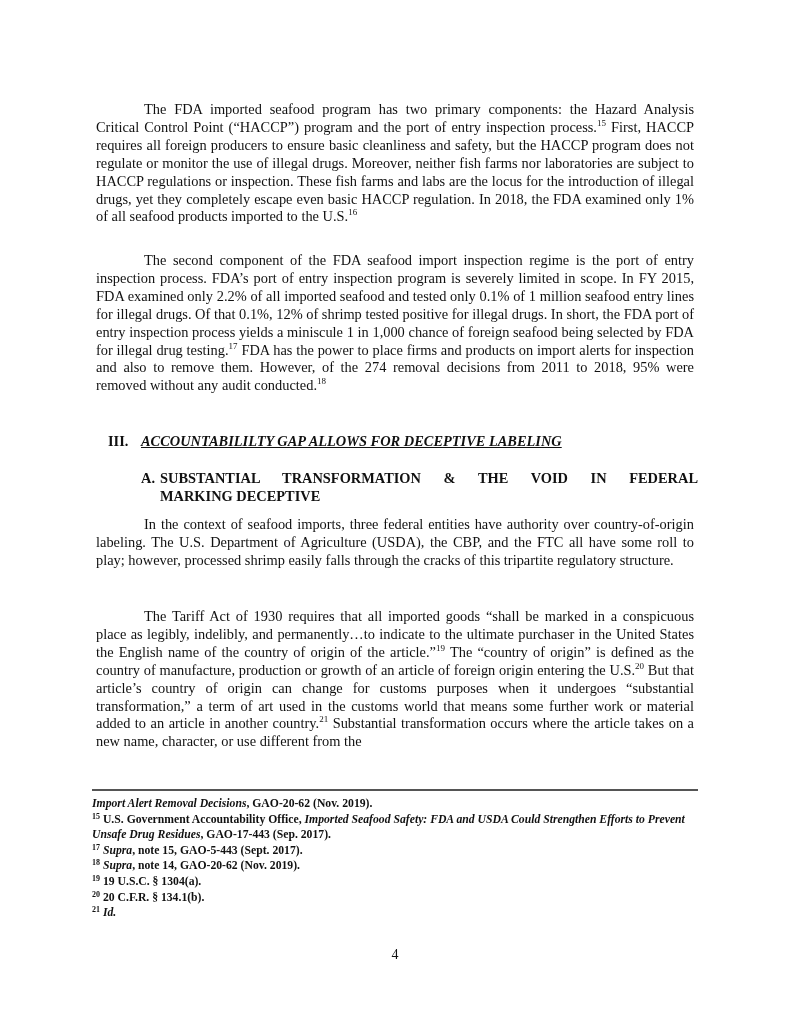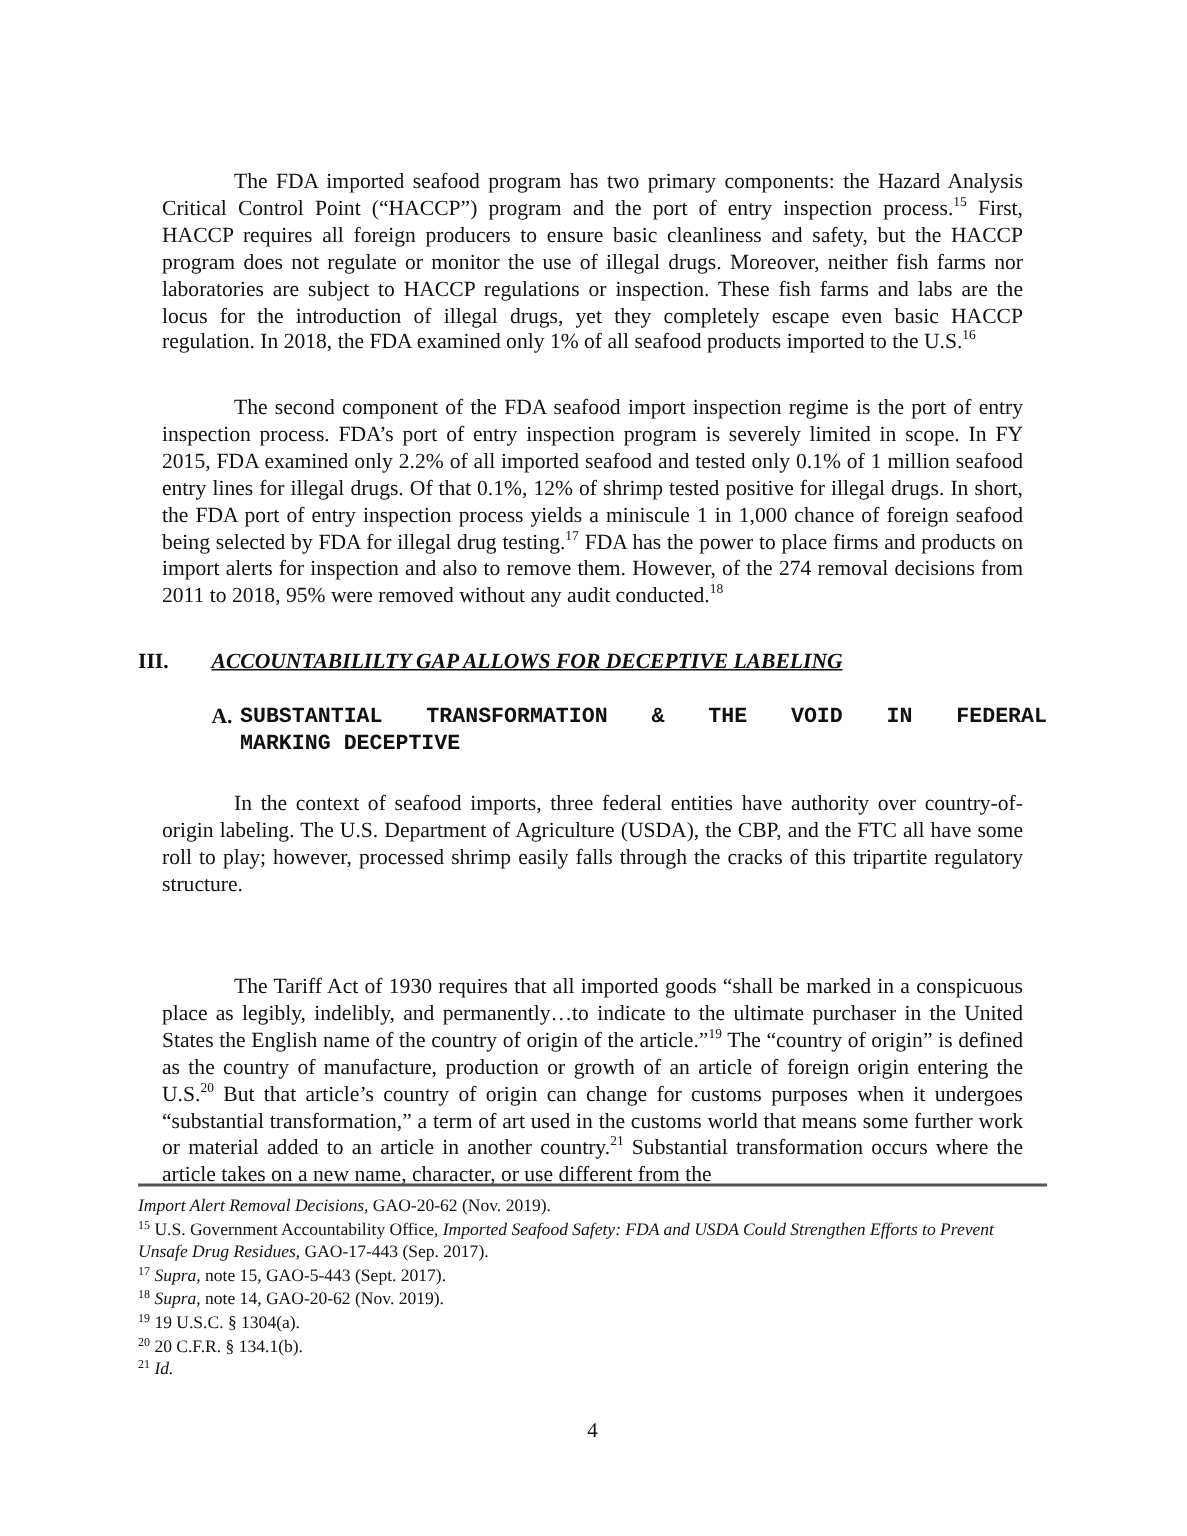--- a/index.html
+++ b/index.html
@@ -1,34 +1,34 @@
 <!DOCTYPE html>
 <html><head>
   <meta charset="utf-8">
   <style>
     html, body { margin: 0; padding: 0; background: #ffffff; }
     body { width: 791px; height: 1024px; position: relative; overflow: hidden;
       font-family: "Liberation Serif", serif; color: #111; }
     .page { position: absolute; left: 92px; top: 0; width: 606px; }
-    p.body { margin: 16px; font-size: 14.4px; line-height: 17.9px; text-align: justify; text-indent: 48px; }
+    p.body { margin: 4px; font-size: 14.4px; line-height: 17.9px; text-align: justify; text-indent: 48px; }
     sup { font-size: 9px; line-height: 0; vertical-align: 6px; }
     #para1 { position: absolute; top: 97px; }
     #para2 { position: absolute; top: 248px; }
     #sec3 { position: absolute; top: 432px; left: 0; width: 606px; font-weight: bold; font-size: 14.4px; line-height: 18px; }
-    #sec3 .num { position: absolute; left: 0; }
+    #sec3 .num { position: absolute; left: 16px; }
     #sec3 .title { position: absolute; left: 49px; text-decoration: underline; white-space: nowrap; font-style: italic; }
     #subA { position: absolute; top: 470px; left: 49px; width: 557px; font-weight: bold; font-size: 14.4px; line-height: 17.9px; }
     #subA .lab { position: absolute; left: 0; }
-    #subA .txt { display: block; margin-left: 19px; text-align: justify; text-align-last: left; font-family: Liberation Mono, monospace; }
+    #subA .txt { display: block; margin-left: 19px; text-align: justify; text-align-last: left; }
     #subA .txt span.l1 { display: block; text-align: justify; text-align-last: justify; }
     #para3 { position: absolute; top: 512px; }
-    #para4 { position: absolute; top: 634px; }
+    #para4 { position: absolute; top: 604px; }
     .rule { position: absolute; top: 789px; left: 0; width: 606px; height: 2px; background: #555; }
     .fn { position: absolute; top: 796px; left: 0; width: 606px; font-size: 11.7px; line-height: 15.6px; }
-    .fn div { margin: 0; }
+    .fn div { margin: 0; font-weight: bold; }
     .fn sup { font-size: 8px; vertical-align: 4px; }
     .pagenum { position: absolute; top: 947px; left: 0; width: 606px; text-align: center; font-size: 14px; }
   </style>
 </head>
 <body>
 
 <div class="page">
 
   <p class="body" id="para1"><span>The FDA imported seafood program has two primary components:  the Hazard Analysis Critical Control Point (“HACCP”) program and the port of entry inspection process.</span><sup>15</sup><span>  First, HACCP requires all foreign producers to ensure basic cleanliness and safety, but the HACCP program does not regulate or monitor the use of illegal drugs.  Moreover, neither fish farms nor laboratories are subject to HACCP regulations or inspection.  These fish farms and labs are the locus for the introduction of illegal drugs, yet they completely escape even basic HACCP regulation.  In 2018, the FDA examined only 1% of all seafood products imported to the U.S.</span><sup>16</sup></p>
 

